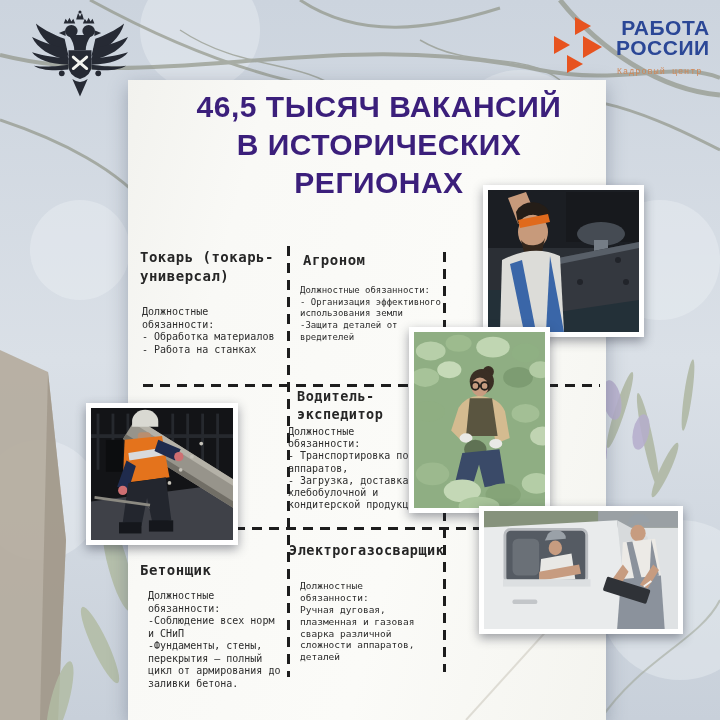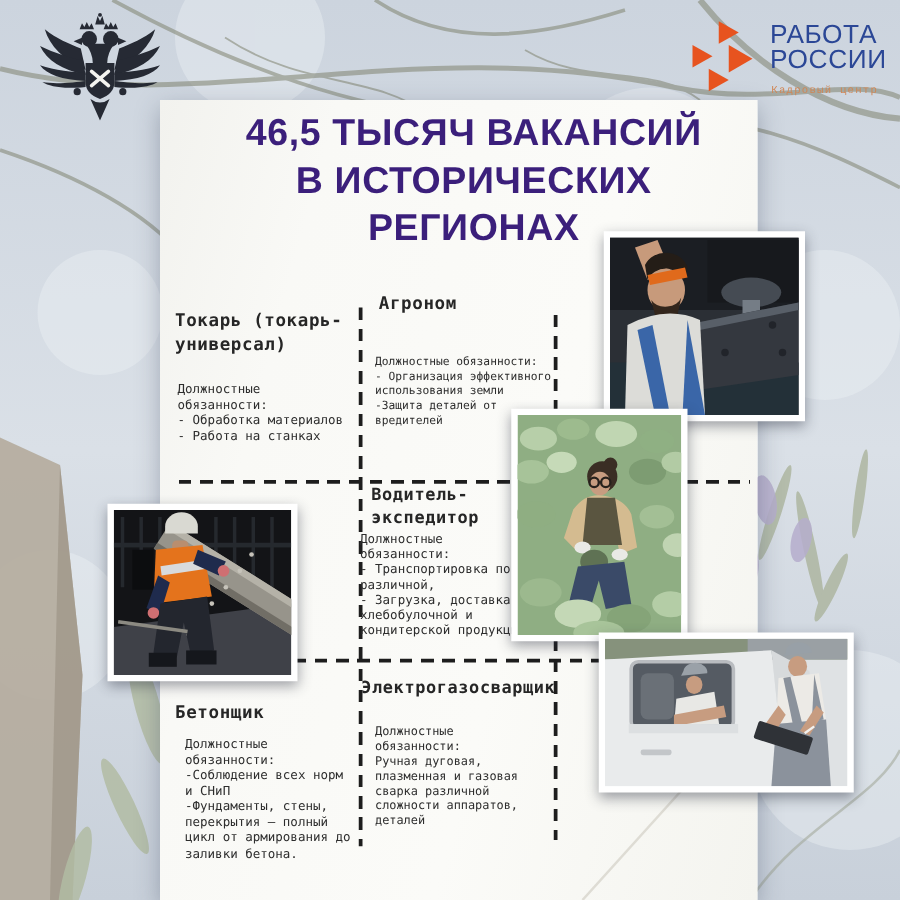--- a/index.html
+++ b/index.html
@@ -27,22 +27,22 @@
   .job-b{z-index:3;color:#2d2d2d;line-height:1.25;letter-spacing:0;}
   .job-b div{white-space:normal;}
   
   .photo{position:absolute;background:#fff;padding:5px;z-index:4;
          box-shadow:0 4px 10px rgba(40,45,60,.45);}
   .photo svg{display:block;}
   
   .logo{position:absolute;right:8px;top:14px;width:160px;height:66px;z-index:5;}
   .logo-mark{position:absolute;left:0;top:2px;}
   .logo-text{position:absolute;left:64px;top:4px;
-    font-family:"Liberation Sans",sans-serif;font-weight:400;font-size:21px;
-    line-height:20px;color:#2b4796;letter-spacing:.5px;}
+    font-family:"Liberation Sans",sans-serif;font-weight:700;font-size:21px;
+    line-height:20px;color:#2b4796;letter-spacing:.5px;text-align:right;}
   .logo-tag{position:absolute;left:65px;top:53px;
     font-family:Liberation Mono, monospace;font-size:8.5px;letter-spacing:1px;
     color:#cf8757;}
   .emblem{position:absolute;left:32px;top:8px;z-index:5;}
   #foldline{position:absolute;left:0;top:0;z-index:2;pointer-events:none;}
 </style>
 </head>
 <body>
 
 <div id="stage">
@@ -122,31 +122,31 @@
   <div class="abs dash-h" style="left:548px;top:384px;width:52px;"></div>
   <div class="abs dash-h" style="left:235px;top:527px;width:248px;"></div>
 
   <div class="abs job-h" style="left:140px;top:248px;width:150px;font-size:14px;">Токарь (токарь-универсал)</div>
   <div class="abs job-b" style="left:142px;top:306px;width:138px;font-size:10px;">
     <div>Должностные обязанности:</div>
     <div>- Обработка материалов</div>
     <div>- Работа на станках</div>
   </div>
 
-  <div class="abs job-h" style="left:303px;top:234px;width:160px;font-size:14px;">Агроном</div>
+  <div class="abs job-h" style="left:303px;top:251px;width:160px;font-size:14px;">Агроном</div>
   <div class="abs job-b" style="left:300px;top:285px;width:145px;font-size:9px;line-height:1.3;">
     <div>Должностные обязанности:</div>
     <div>- Организация эффективного использования земли</div>
     <div>-Защита деталей от вредителей</div>
   </div>
 
   <div class="abs job-h" style="left:297px;top:387px;width:110px;font-size:13.5px;">Водитель-экспедитор</div>
   <div class="abs job-b" style="left:288px;top:426px;width:136px;font-size:10px;line-height:1.22;">
     <div>Должностные обязанности:</div>
-    <div>- Транспортировка по различной,</div>
+    <div>- Транспортировка по аппаратов,</div>
     <div>- Загрузка, доставка хлебобулочной и кондитерской продукции</div>
   </div>
 
   <div class="abs job-h" style="left:140px;top:561px;width:160px;font-size:14px;">Бетонщик</div>
   <div class="abs job-b" style="left:148px;top:590px;width:136px;font-size:10px;">
     <div>Должностные обязанности:</div>
     <div>-Соблюдение всех норм и СНиП</div>
     <div>-Фундаменты, стены, перекрытия — полный цикл от армирования до заливки бетона.</div>
   </div>
 

